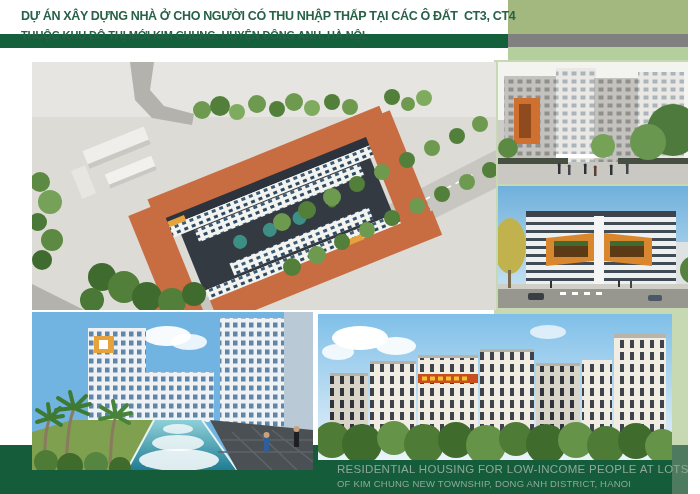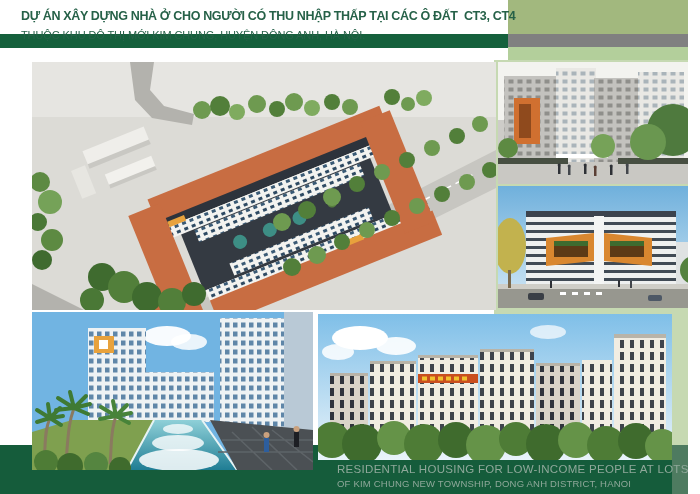--- a/index.html
+++ b/index.html
@@ -8,21 +8,21 @@
     background:var(--canvas_left,#ffffff);
     font-family:"Liberation Sans",sans-serif;
   }
   
   .title-block{position:absolute;left:21px;top:8px;z-index:4;}
   .title-line1{
     margin:0;font-size:12.5px;font-weight:bold;letter-spacing:-0.35px;
     line-height:17px;color:var(--title_text,#266148);white-space:pre;
   }
   .title-line2{
-    margin:3px 0 0 0;font-size:11px;font-weight:normal;letter-spacing:-0.1px;
+    margin:3px 0 0 0;font-size:11px;font-weight:bold;letter-spacing:-0.1px;
     line-height:14px;color:var(--title_text,#266148);white-space:pre;
   }
   .header-bar-dark{position:absolute;left:0;top:34px;width:508px;height:14px;background:var(--header_bar_dark,#15603C);}
   .header-block-sage{position:absolute;left:508px;top:0;width:192px;height:34px;background:var(--header_block_sage,#A2B87E);}
   .header-bar-gray{position:absolute;left:508px;top:34px;width:192px;height:13px;background:var(--header_bar_gray,#808080);}
   .header-bar-light{position:absolute;left:508px;top:47px;width:192px;height:13px;background:var(--header_bar_light,#B3CF9B);}
   
   .bg-right{position:absolute;left:494px;top:60px;width:206px;height:385px;background:var(--canvas_right,#C6D9B2);z-index:0;}
   
   .figure{position:absolute;z-index:2;line-height:0;}

